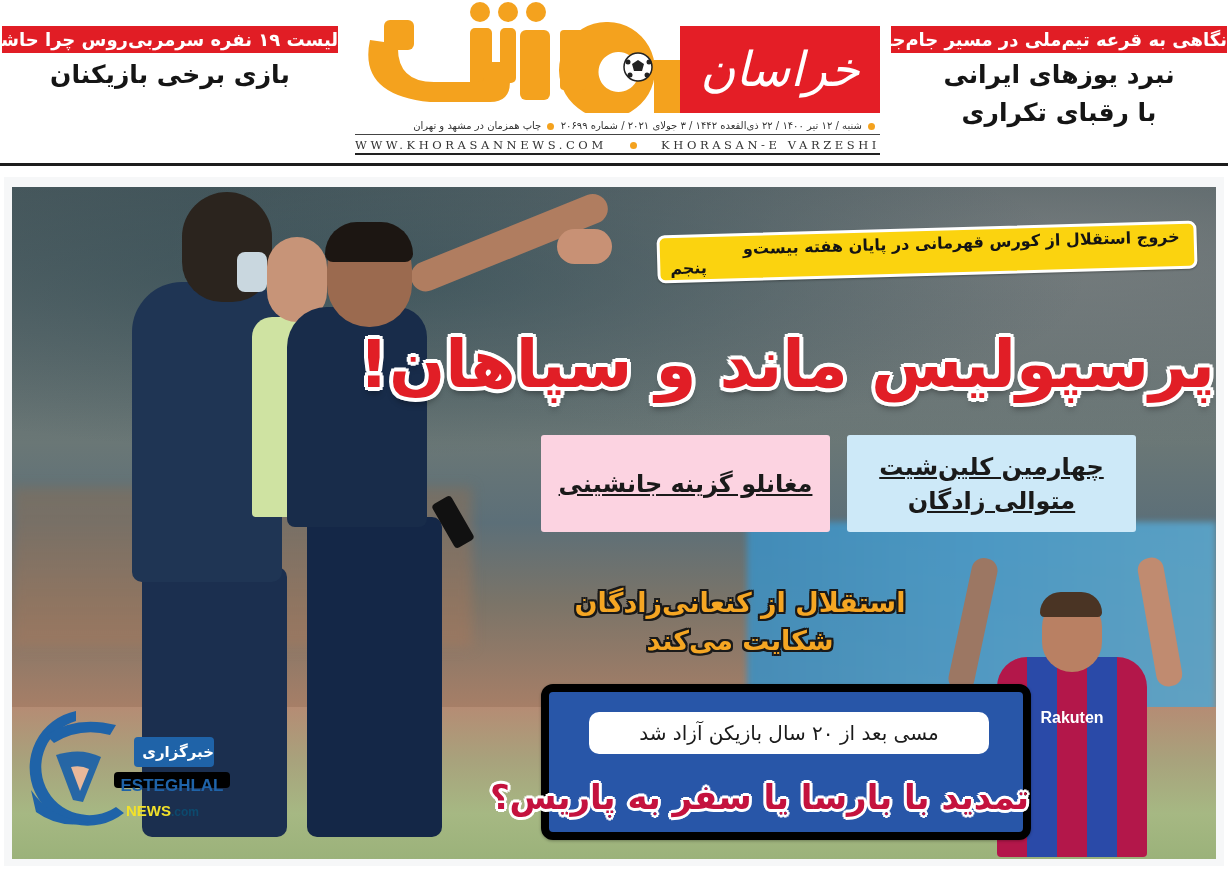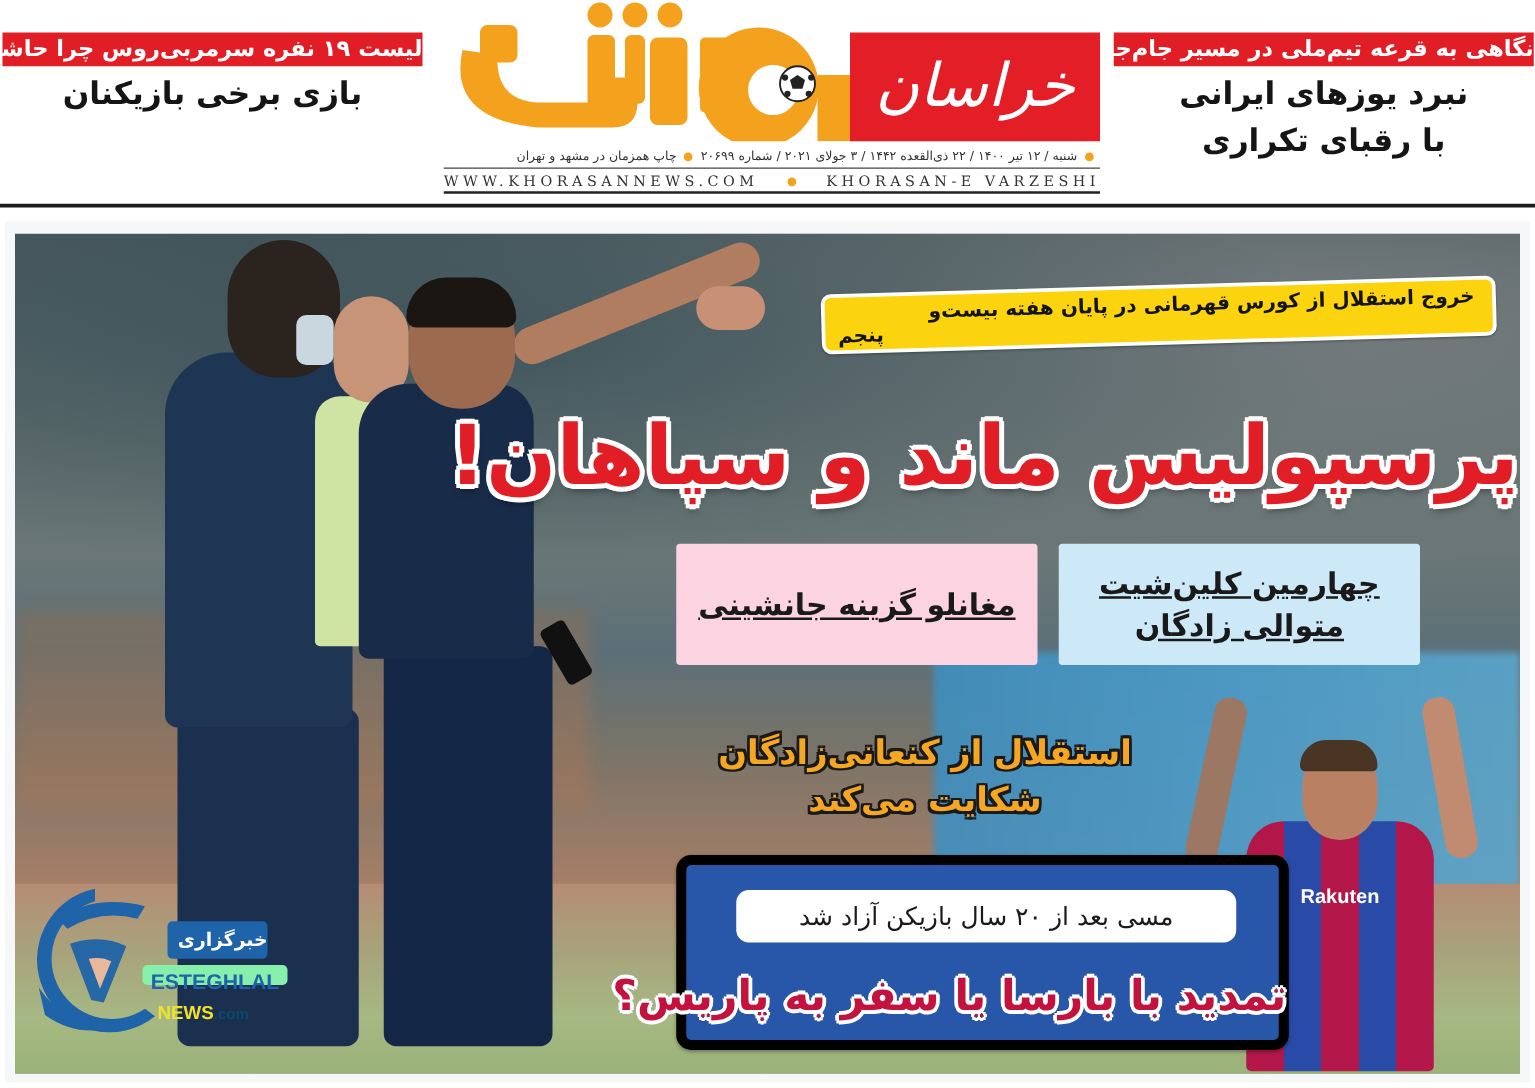--- a/index.html
+++ b/index.html
@@ -146,21 +146,21 @@
       text-shadow:
         3px 0 0 #fff, -3px 0 0 #fff, 0 3px 0 #fff, 0 -3px 0 #fff,
         2px 2px 0 #fff, -2px 2px 0 #fff, 2px -2px 0 #fff, -2px -2px 0 #fff;
       white-space: nowrap;
     }
 
     
     .watermark { position: absolute; left: 16px; top: 705px; width: 210px; height: 140px; direction: ltr; }
     .wm-ball { position: absolute; left: 0; top: 0; width: 112px; height: 130px; }
     .wm-persian { position: absolute; left: 118px; top: 32px; width: 80px; height: 30px; background: #1f63a8; color: #fff; font-size: 15px; text-align: center; line-height: 30px; border-radius: 4px; direction: rtl; font-weight: bold; padding-left: 40px; }
-    .wm-brand { position: absolute; left: 98px; top: 67px; width: 116px; height: 16px; background: #86efac; color: #1f63a8; font-weight: bold; font-size: 17px; line-height: 28px; text-align: center; border-radius: 4px; font-family: "Liberation Sans", sans-serif; }
+    .wm-brand { position: absolute; left: 98px; top: 67px; width: 116px; height: 16px; background: #000000; color: #1f63a8; font-weight: bold; font-size: 17px; line-height: 28px; text-align: center; border-radius: 4px; font-family: "Liberation Sans", sans-serif; }
     .wm-news { position: absolute; left: 110px; top: 97px; font-weight: bold; font-size: 15px; font-family: "Liberation Sans", sans-serif; }
     .wm-news .n { color: #f2e12a; }
     .wm-news .c { color: #0c4a6e; font-size: 12px; }
   </style>
 </head>
 <body>
 
 <div class="side-story left">
   <div class="kicker">لیست ۱۹ نفره سرمربی‌روس چرا حاشیه‌ساز شد؟</div>
   <div class="side-headline">

